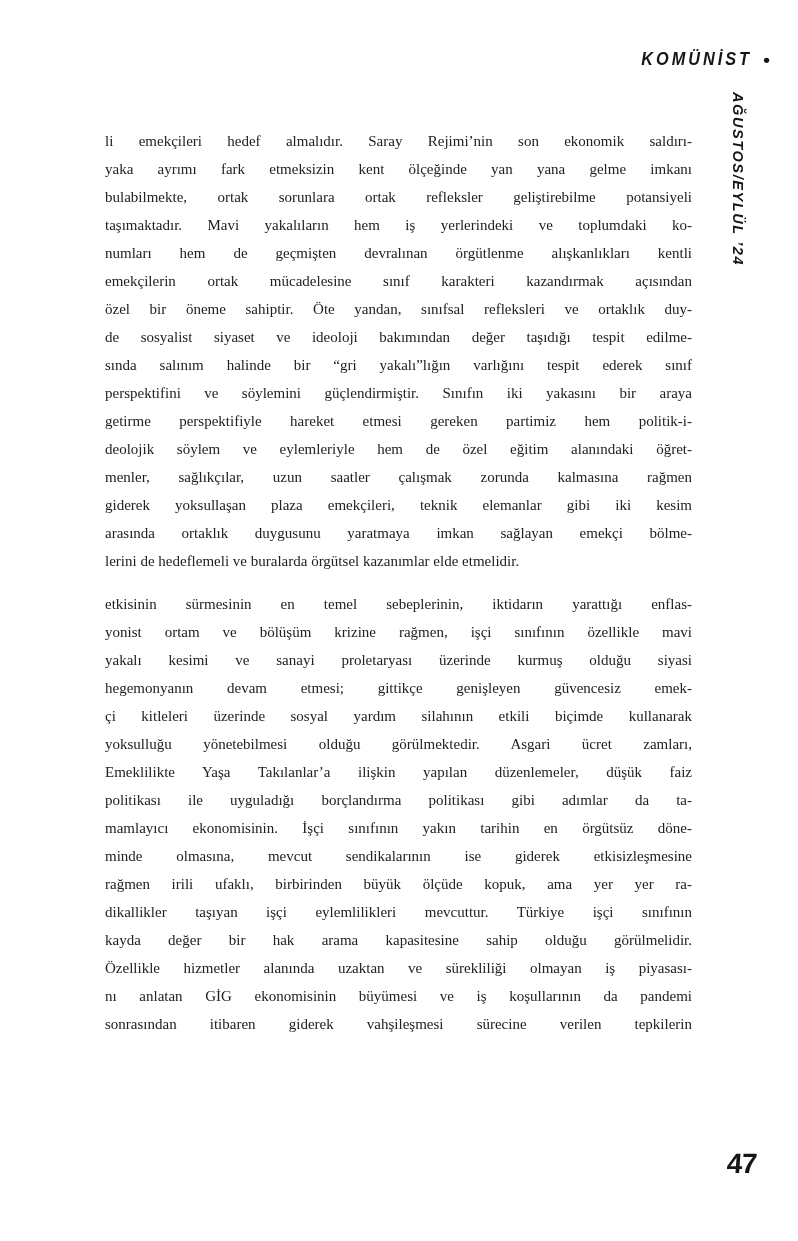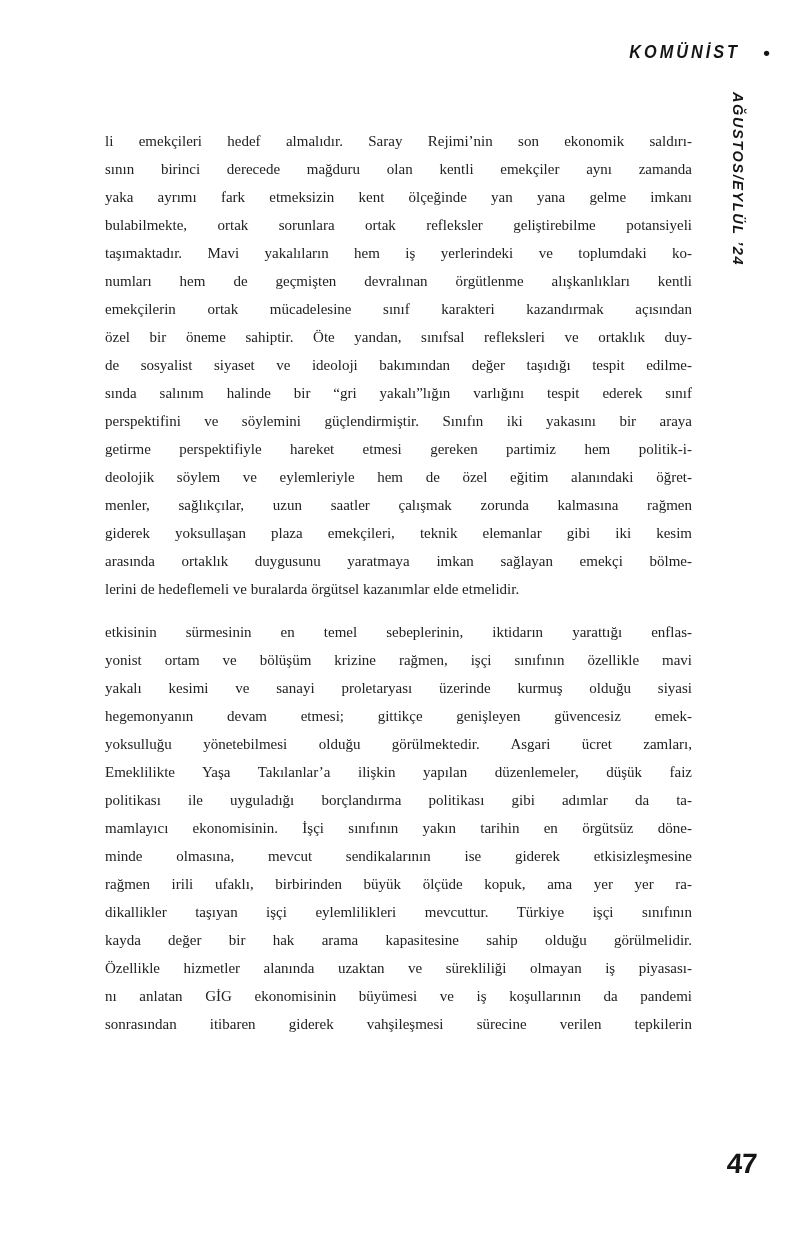--- a/index.html
+++ b/index.html
@@ -10,25 +10,25 @@
   .page {
     position: relative;
     width: 798px;
     height: 1241px;
     background: var(--bg-color, #ffffff);
     overflow: hidden;
     font-family: "Liberation Serif", serif;
   }
   .header {
     position: absolute;
-    top: 42px;
+    top: 49px;
     right: 28px;
     display: flex;
     align-items: center;
-    gap: 23px;
+    gap: 11px;
     justify-content: space-between;
   }
   .journal-title {
     font-family: "Liberation Sans", sans-serif;
     font-weight: 700;
     font-style: italic;
     font-size: 17.5px;
     letter-spacing: 3.2px;
     color: var(--heading-color, #151515);
     white-space: nowrap;
@@ -98,21 +98,20 @@
   <div class="header">
     <span class="journal-title">KOMÜNİST</span>
     <span class="bullet">•</span>
   </div>
 
   <div class="issue-date">AĞUSTOS/EYLÜL ’24</div>
 
   <div class="body-text">
     <div class="paragraph">
         <div class="line">li emekçileri hedef almalıdır. Saray Rejimi’nin son ekonomik saldırı-</div>
-        <div class="line">sının birinci derecede mağduru olan kentli emekçiler aynı zamanda</div>
         <div class="line">yaka ayrımı fark etmeksizin kent ölçeğinde yan yana gelme imkanı</div>
         <div class="line">bulabilmekte, ortak sorunlara ortak refleksler geliştirebilme potansiyeli</div>
         <div class="line">taşımaktadır. Mavi yakalıların hem iş yerlerindeki ve toplumdaki ko-</div>
         <div class="line">numları hem de geçmişten devralınan örgütlenme alışkanlıkları kentli</div>
         <div class="line">emekçilerin ortak mücadelesine sınıf karakteri kazandırmak açısından</div>
         <div class="line">özel bir öneme sahiptir. Öte yandan, sınıfsal refleksleri ve ortaklık duy-</div>
         <div class="line">de sosyalist siyaset ve ideoloji bakımından değer taşıdığı tespit edilme-</div>
         <div class="line">sında salınım halinde bir “gri yakalı”lığın varlığını tespit ederek sınıf</div>
         <div class="line">perspektifini ve söylemini güçlendirmiştir. Sınıfın iki yakasını bir araya</div>
         <div class="line">getirme perspektifiyle hareket etmesi gereken partimiz hem politik-i-</div>
@@ -120,20 +119,21 @@
         <div class="line">menler, sağlıkçılar, uzun saatler çalışmak zorunda kalmasına rağmen</div>
         <div class="line">giderek yoksullaşan plaza emekçileri, teknik elemanlar gibi iki kesim</div>
         <div class="line">arasında ortaklık duygusunu yaratmaya imkan sağlayan emekçi bölme-</div>
         <div class="line last">lerini de hedeflemeli ve buralarda örgütsel kazanımlar elde etmelidir.</div>
       </div>
     <div class="paragraph">
         <div class="line">etkisinin sürmesinin en temel sebeplerinin, iktidarın yarattığı enflas-</div>
         <div class="line">yonist ortam ve bölüşüm krizine rağmen, işçi sınıfının özellikle mavi</div>
         <div class="line">yakalı kesimi ve sanayi proletaryası üzerinde kurmuş olduğu siyasi</div>
         <div class="line">hegemonyanın devam etmesi; gittikçe genişleyen güvencesiz emek-</div>
+        <div class="line">çi kitleleri üzerinde sosyal yardım silahının etkili biçimde kullanarak</div>
         <div class="line">yoksulluğu yönetebilmesi olduğu görülmektedir. Asgari ücret zamları,</div>
         <div class="line">Emeklilikte Yaşa Takılanlar’a ilişkin yapılan düzenlemeler, düşük faiz</div>
         <div class="line">politikası ile uyguladığı borçlandırma politikası gibi adımlar da ta-</div>
         <div class="line">mamlayıcı ekonomisinin. İşçi sınıfının yakın tarihin en örgütsüz döne-</div>
         <div class="line">minde olmasına, mevcut sendikalarının ise giderek etkisizleşmesine</div>
         <div class="line">rağmen irili ufaklı, birbirinden büyük ölçüde kopuk, ama yer yer ra-</div>
         <div class="line">dikallikler taşıyan işçi eylemlilikleri mevcuttur. Türkiye işçi sınıfının</div>
         <div class="line">kayda değer bir hak arama kapasitesine sahip olduğu görülmelidir.</div>
         <div class="line">Özellikle hizmetler alanında uzaktan ve sürekliliği olmayan iş piyasası-</div>
         <div class="line">nı anlatan GİG ekonomisinin büyümesi ve iş koşullarının da pandemi</div>

